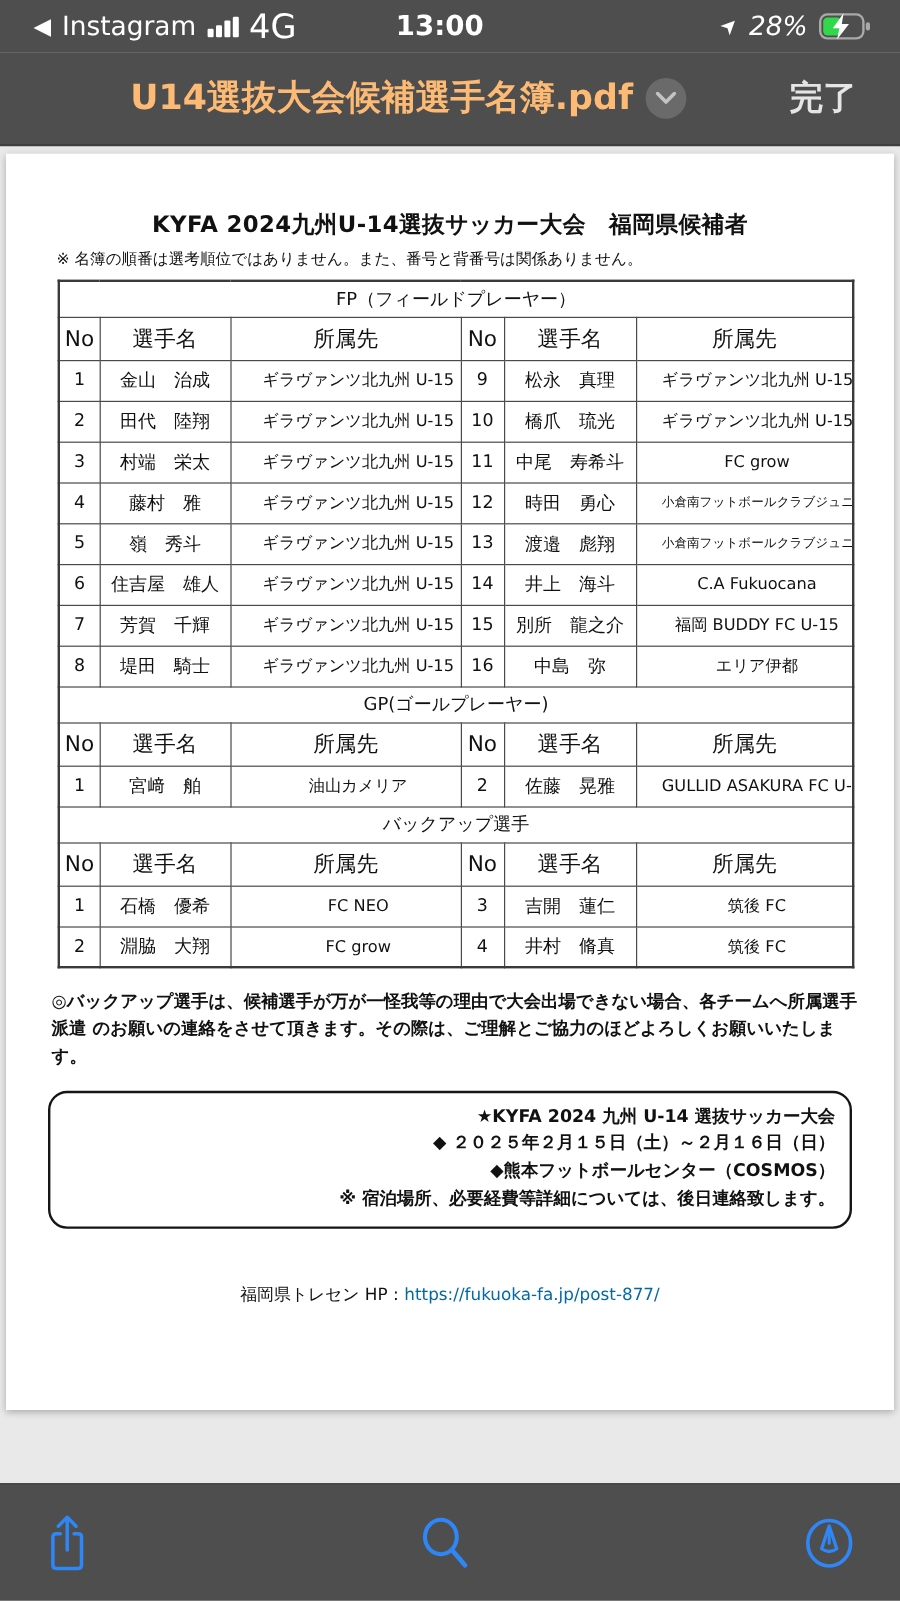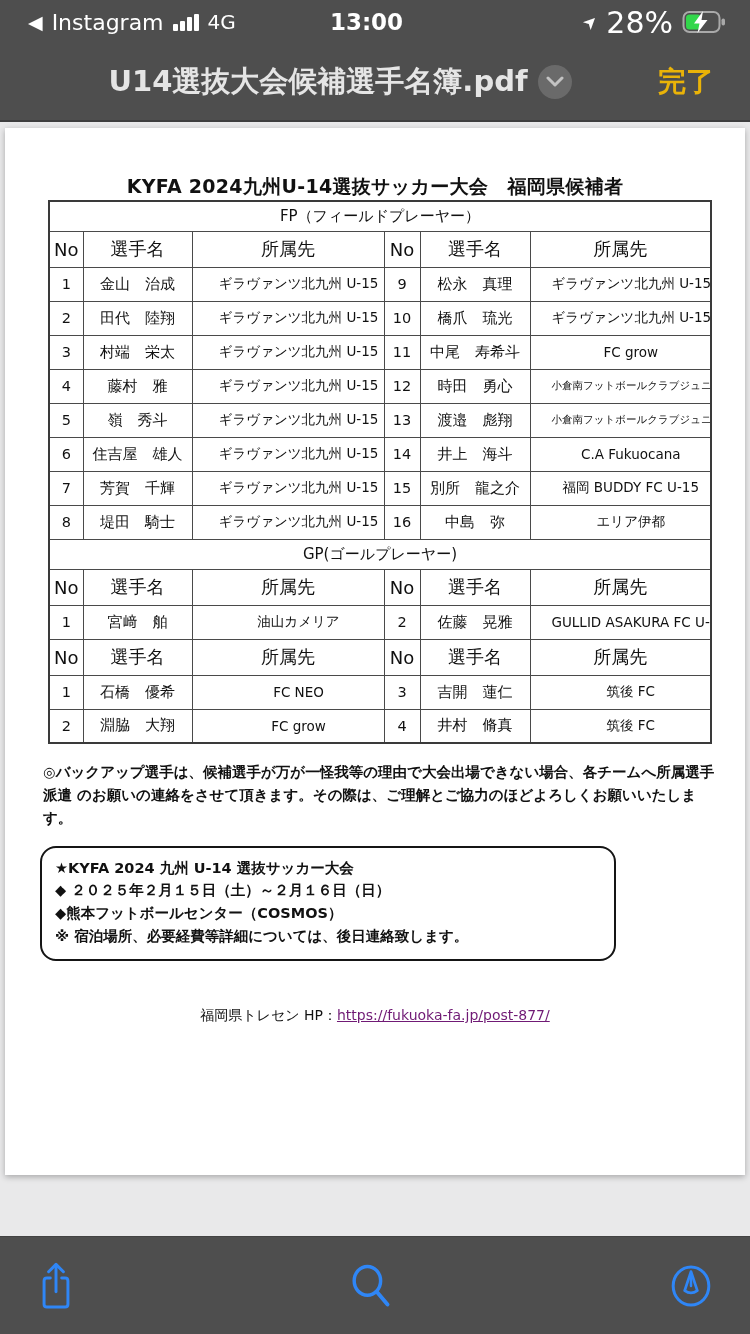--- a/index.html
+++ b/index.html
@@ -13,43 +13,43 @@
   .status-bar {
     position:absolute; top:0; left:0; width:100%; height:44px;
     background:#4e4e4e; color:#fff; display:flex; align-items:center;
   }
   .sb-left { display:flex; align-items:center; gap:9px; padding-left:28px; }
   .back-chevron { font-size:19px; line-height:1; }
   .sb-app { font-size:22px; }
   .signal { display:flex; align-items:flex-end; gap:2px; height:18px; }
   .signal span { width:5px; background:#fff; border-radius:1px; display:block; }
   .signal .b1{height:7px}.signal .b2{height:10px}.signal .b3{height:14px}.signal .b4{height:17px}
-  .sb-net { font-size:20px; }
+  .sb-net { font-size:28px; }
   .sb-time {
     position:absolute; left:0; right:17px; text-align:center;
     font-size:23px; font-weight:bold; pointer-events:none;
   }
   .sb-right { position:absolute; right:24px; display:flex; align-items:center; gap:9px; }
   .loc-arrow { display:inline-block; font-size:17px; transform:rotate(-45deg); }
-  .sb-batt-pct { font-size:30px; }
+  .sb-batt-pct { font-size:22px;font-style:italic; }
   
   .nav-bar {
     position:absolute; top:44px; left:0; width:100%; height:78px;
     background:#4e4e4e; border-bottom:2px solid #3f3f3f;
     display:flex; align-items:center; justify-content:center;
   }
-  .nav-title { color:#e5e5e5; font-size:29px; font-weight:bold; margin-right:10px; max-width:560px; white-space:nowrap; }
+  .nav-title { color:#fdba74; font-size:29px; font-weight:bold; margin-right:10px; max-width:560px; white-space:nowrap; }
   .chevron-circle {
     width:34px; height:34px; border-radius:50%; background:#6a6a6a;
     display:flex; align-items:center; justify-content:center; margin-right:70px;
   }
   .chevron-circle svg { display:block; }
   .done-btn {
     position:absolute; right:36px; top:50%; transform:translateY(-50%);
-    color:#eab308; font-size:28px; font-weight:bold; background:none; border:none;
+    color:#e5e5e5; font-size:28px; font-weight:bold; background:none; border:none;
     font-family:inherit; cursor:pointer;
   }
   
   .content { position:absolute; top:122px; left:0; width:100%; height:1114px; background:#e9e9ea; }
   .page {
     position:absolute; left:5px; top:6px; width:740px; height:1047px;
     background:#fff; box-shadow:0 2px 6px rgba(0,0,0,0.28);
     color:#111;
   }
   .doc-title { margin-top:46px; text-align:center; font-size:19px; font-weight:bold; letter-spacing:0.3px; }
@@ -57,25 +57,25 @@
   table.roster { margin-left:43px; width:662px; border-collapse:collapse; border:2px solid #3a3a3a; table-layout:fixed; }
   table.roster td, table.roster th { border:1px solid #4a4a4a; text-align:center; vertical-align:middle; color:#111; overflow:hidden; white-space:nowrap; }
   tr.section-row td { height:30px; font-size:15px; font-weight:normal; }
   tr.header-row th { height:36px; font-size:18px; font-weight:normal; }
   tr.data-row td { height:34px; font-size:14.5px; }
   tr.data-row td.c-name { font-size:15px; }
   tr.data-row td.c-club { font-size:13.5px;padding-left:21px; }
   tr.data-row td.tiny { font-size:10.5px; }
   .backup-note { margin:17px 28px 0 38px; font-size:14.5px; font-weight:bold; line-height:1.6; }
   .info-box {
-    margin:15px 0 0 35px; width:576px; border:2.5px solid #151515; border-radius:16px;
-    padding:9px 12px 11px 13px; font-size:14.5px; font-weight:bold; line-height:1.58;
+    margin:15px 0 0 35px; width:670px; border:2.5px solid #151515; border-radius:16px;
+    padding:9px 12px 11px 13px; font-size:14.5px; font-weight:bold; line-height:1.58;text-align:right;
   }
   .link-line { margin-top:46px; text-align:center; font-size:14px; }
-  .link-url { color:#701a75; text-decoration:underline; cursor:pointer;text-align:right; }
+  .link-url { color:#0369a1; cursor:pointer;text-align:right; }
   
   .toolbar {
     position:absolute; bottom:0; left:0; width:100%; height:98px;
     background:#4e4e4e; border-top:1px solid #434343;
     display:flex; align-items:center; justify-content:space-between;
     padding:0 36px;
   }
   .tb-btn { background:none; border:none; cursor:pointer; padding:0; }
   .tb-btn svg { display:block; }
 </style>
@@ -115,20 +115,21 @@
       <svg width="18" height="12" viewBox="0 0 18 12">
         <polyline points="2,2 9,9 16,2" fill="none" stroke="#c3c3c3" stroke-width="3" stroke-linecap="round" stroke-linejoin="round"></polyline>
       </svg>
     </span>
     <button class="done-btn">完了</button>
   </div>
 
   <div class="content">
     <div class="page">
       <div class="doc-title">KYFA 2024九州U-14選抜サッカー大会　福岡県候補者</div>
+      <div class="doc-note">※ 名簿の順番は選考順位ではありません。また、番号と背番号は関係ありません。</div>
 
       <table class="roster">
         <colgroup>
           <col style="width:34px">
             <col style="width:109px">
             <col style="width:192px">
           <col style="width:36px">
             <col style="width:110px">
             <col style="width:181px">
         </colgroup>
@@ -220,20 +221,23 @@
               <th>所属先</th>
             </tr>
             <tr class="data-row">
               <td class="c-no">1</td>
               <td class="c-name">宮﨑　舶</td>
               <td class="c-club">油山カメリア</td>
               <td class="c-no">2</td>
               <td class="c-name">佐藤　晃雅</td>
               <td class="c-club">GULLID ASAKURA FC U-15</td>
             </tr>
+            <tr class="section-row">
+              <td colspan="6">バックアップ選手</td>
+            </tr>
             <tr class="header-row">
               <th>No</th>
               <th>選手名</th>
               <th>所属先</th>
               <th>No</th>
               <th>選手名</th>
               <th>所属先</th>
             </tr>
             <tr class="data-row">
               <td class="c-no">1</td>

